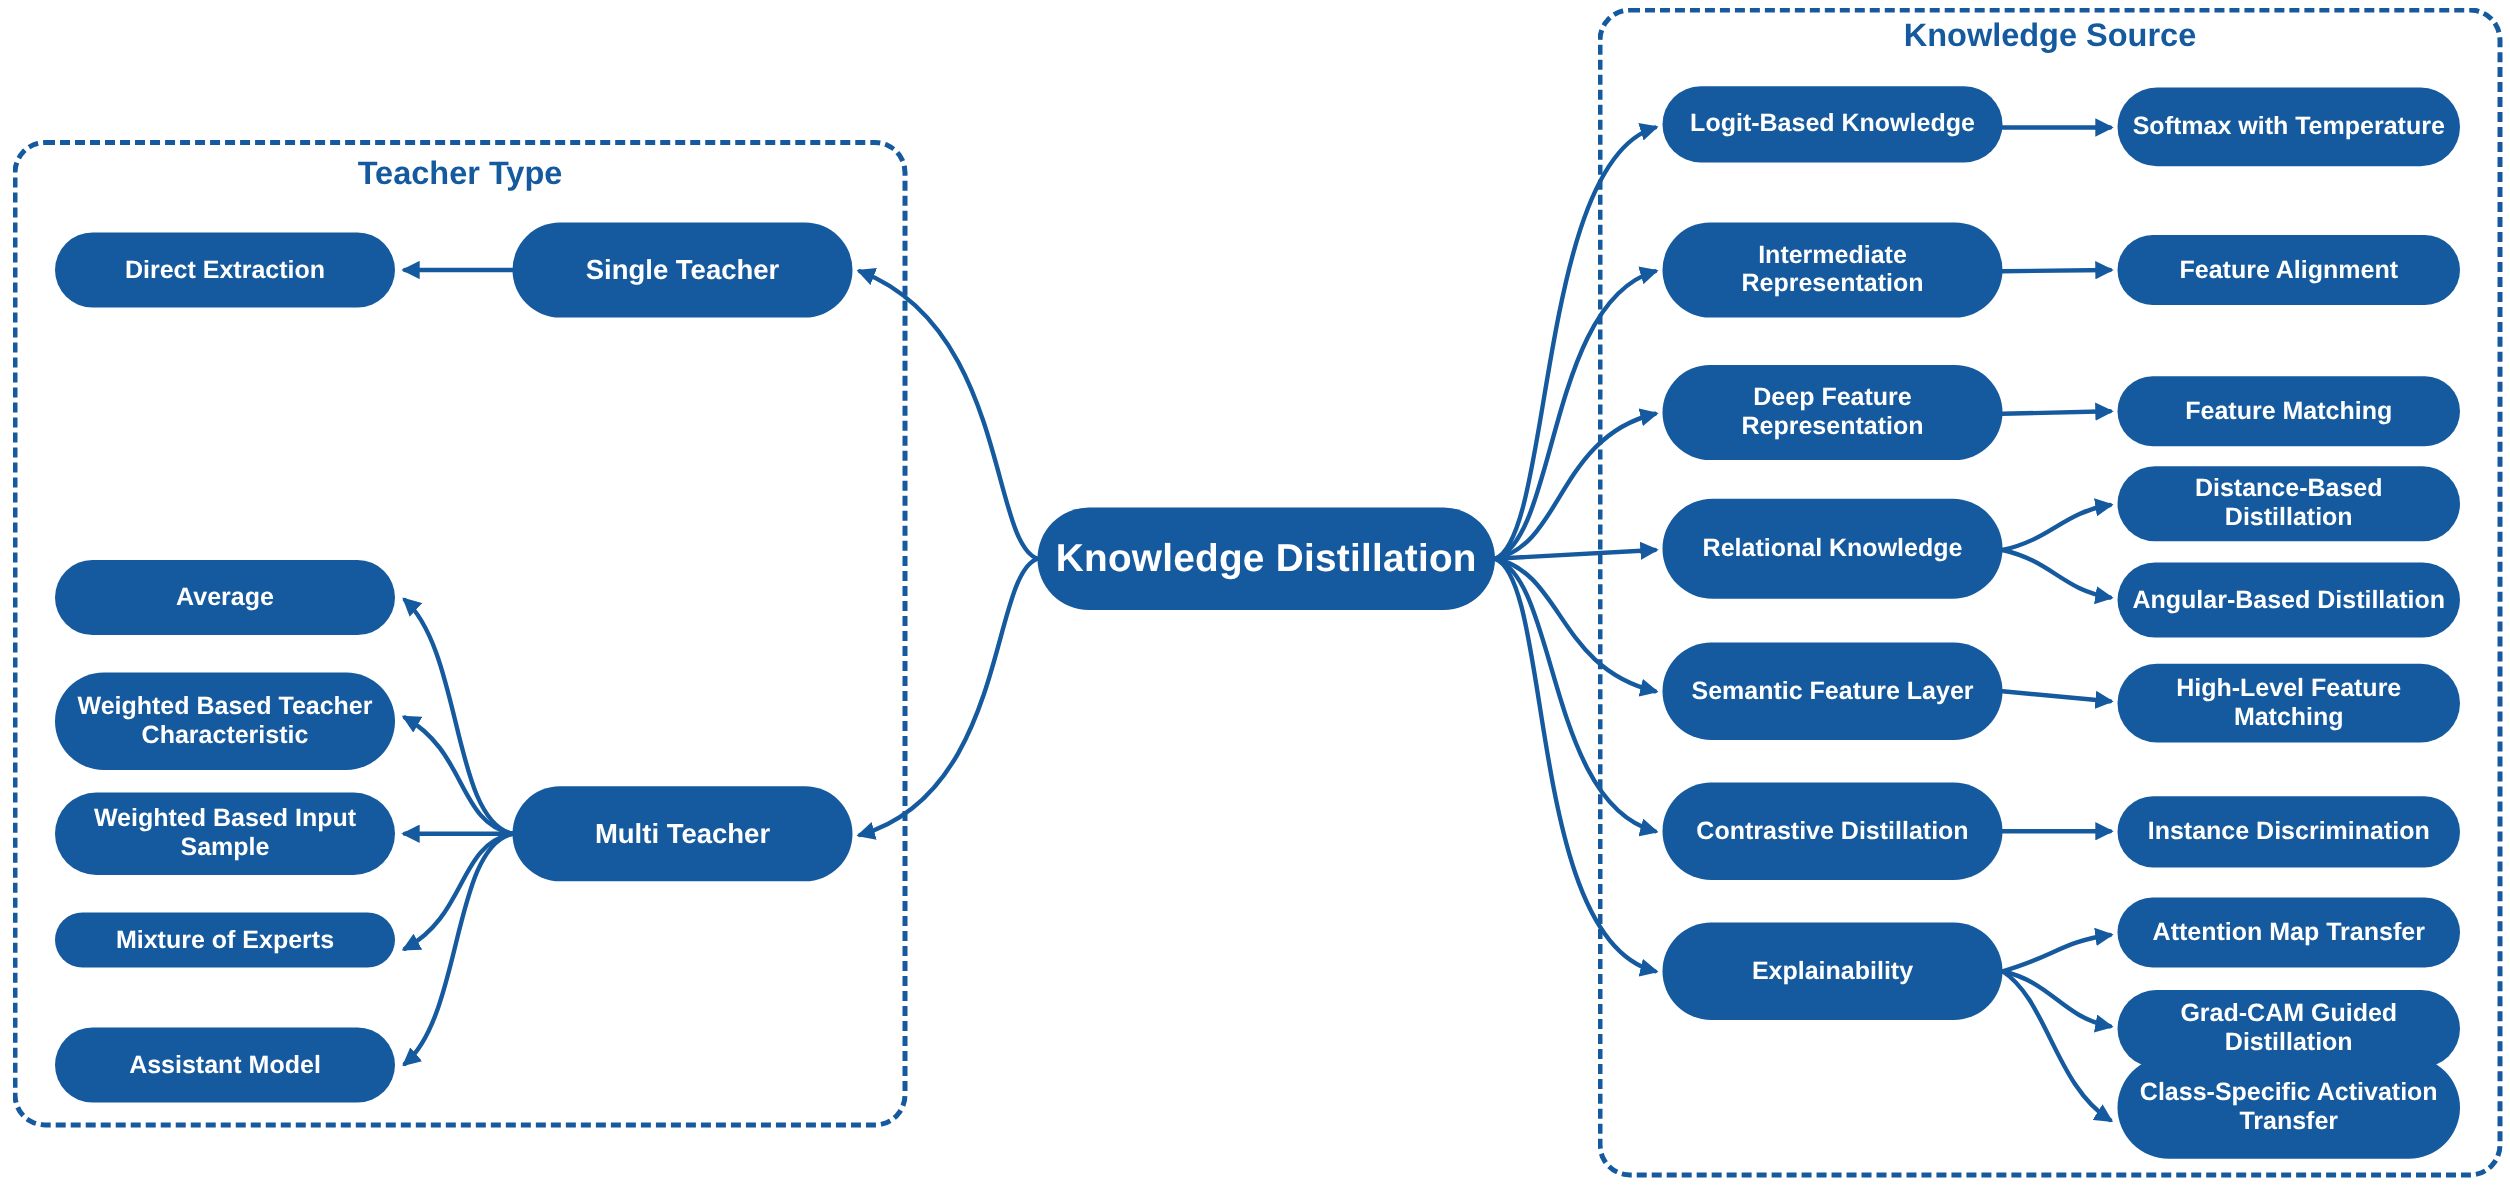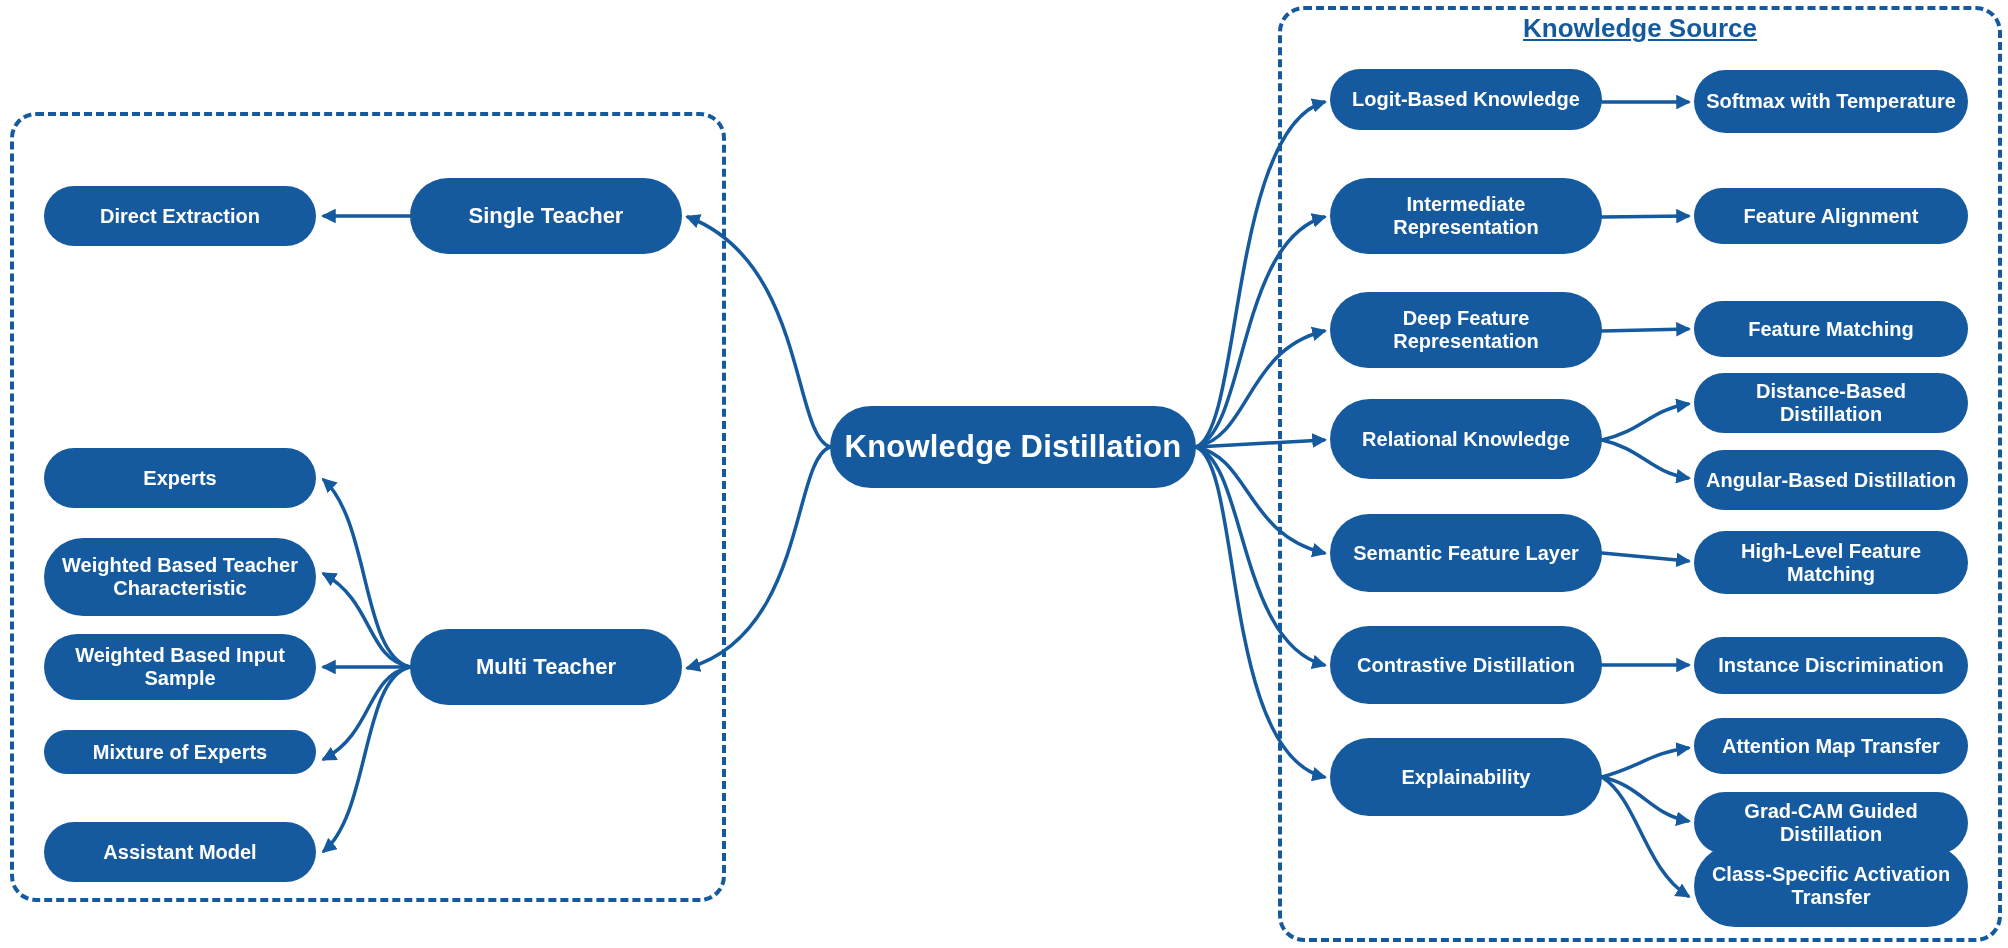--- a/index.html
+++ b/index.html
@@ -6,21 +6,21 @@
   .canvas{
     position:relative;width:2008px;height:948px;overflow:hidden;
     font-family:"Liberation Sans", sans-serif;background:#ffffff;
   }
   .group-box{
     position:absolute;border:4px dashed var(--primary);
     border-radius:26px;box-sizing:border-box;background:transparent;
   }
   .group-title{
     position:absolute;text-align:center;color:var(--primary);
-    font-weight:bold;font-size:26px;line-height:1.1;text-decoration:underline;
+    font-weight:bold;font-size:26px;line-height:1.1;
   }
   .node{
     position:absolute;display:flex;align-items:center;justify-content:center;
     text-align:center;background:var(--primary);color:var(--node_text);
     font-weight:bold;font-size:20px;line-height:1.15;border-radius:42px;
     padding:2px 9px;box-sizing:border-box;
   }
   .node.big{font-size:22px;}
   .node.root{font-size:31px;border-radius:46px;letter-spacing:0.2px;}
   svg.edges{position:absolute;left:0;top:0;}
@@ -62,29 +62,30 @@
     <path class="edge" marker-end="url(#arrow)" d="M 1602 440 C 1642 431, 1650 410, 1688 404"></path>
     <path class="edge" marker-end="url(#arrow)" d="M 1602 440 C 1642 449, 1650 472, 1688 478"></path>
     <path class="edge" marker-end="url(#arrow)" d="M 1602 553 L 1688 561"></path>
     <path class="edge" marker-end="url(#arrow)" d="M 1602 665 L 1688 665"></path>
     <path class="edge" marker-end="url(#arrow)" d="M 1602 777 C 1642 766, 1650 753, 1688 748"></path>
     <path class="edge" marker-end="url(#arrow)" d="M 1602 777 C 1642 786, 1650 814, 1688 821"></path>
     <path class="edge" marker-end="url(#arrow)" d="M 1602 777 C 1638 800, 1644 868, 1688 896"></path>
   </svg>
 
   <div class="group-box" style="left:10px;top:112px;width:716px;height:790px;"></div>
+  <div class="group-title" style="left:10px;top:124px;width:716px;">Teacher Type</div>
 
   <div class="group-box" style="left:1278px;top:6px;width:724px;height:936px;"></div>
   <div class="group-title" style="left:1278px;top:14px;width:724px;">Knowledge Source</div>
 
   <div class="node root" style="left:830px;top:406px;width:366px;height:82px;">Knowledge Distillation</div>
 
   <div class="node" style="left:44px;top:186px;width:272px;height:60px;">Direct Extraction</div>
   <div class="node big" style="left:410px;top:178px;width:272px;height:76px;">Single Teacher</div>
-  <div class="node" style="left:44px;top:448px;width:272px;height:60px;">Experts</div>
+  <div class="node" style="left:44px;top:448px;width:272px;height:60px;">Average</div>
   <div class="node" style="left:44px;top:538px;width:272px;height:78px;">Weighted Based Teacher Characteristic</div>
   <div class="node" style="left:44px;top:634px;width:272px;height:66px;">Weighted Based Input Sample</div>
   <div class="node" style="left:44px;top:730px;width:272px;height:44px;">Mixture of Experts</div>
   <div class="node" style="left:44px;top:822px;width:272px;height:60px;">Assistant Model</div>
   <div class="node big" style="left:410px;top:629px;width:272px;height:76px;">Multi Teacher</div>
 
   <div class="node" style="left:1330px;top:69px;width:272px;height:61px;">Logit-Based Knowledge</div>
   <div class="node" style="left:1330px;top:178px;width:272px;height:76px;">Intermediate Representation</div>
   <div class="node" style="left:1330px;top:292px;width:272px;height:76px;">Deep Feature Representation</div>
   <div class="node" style="left:1330px;top:399px;width:272px;height:80px;">Relational Knowledge</div>

